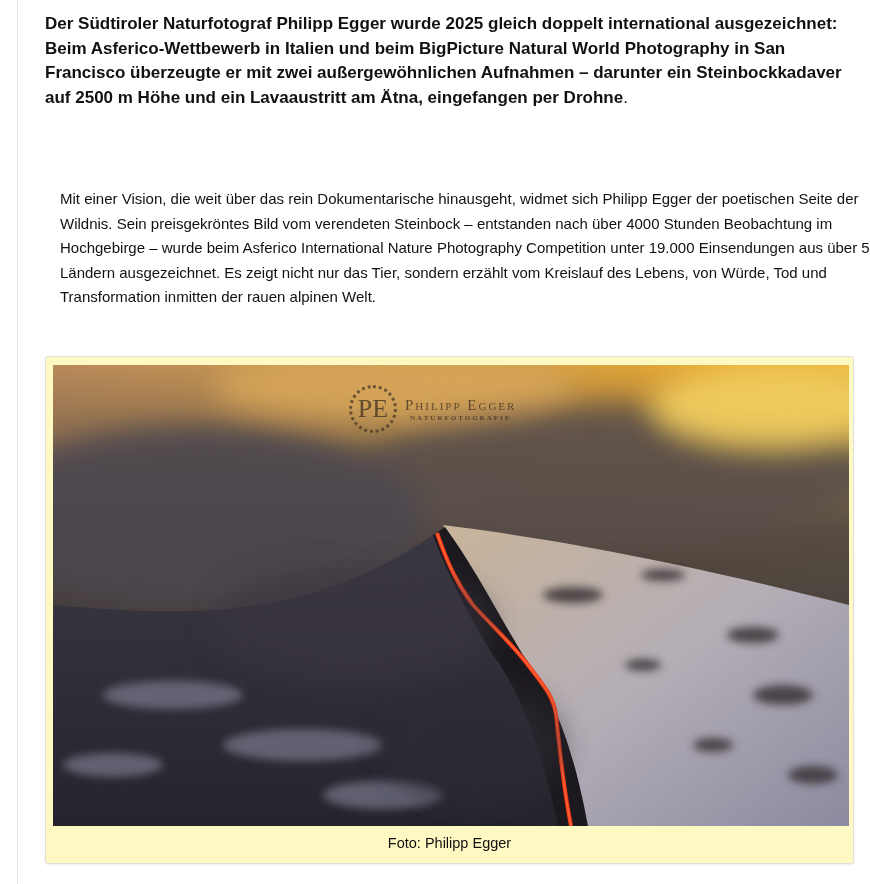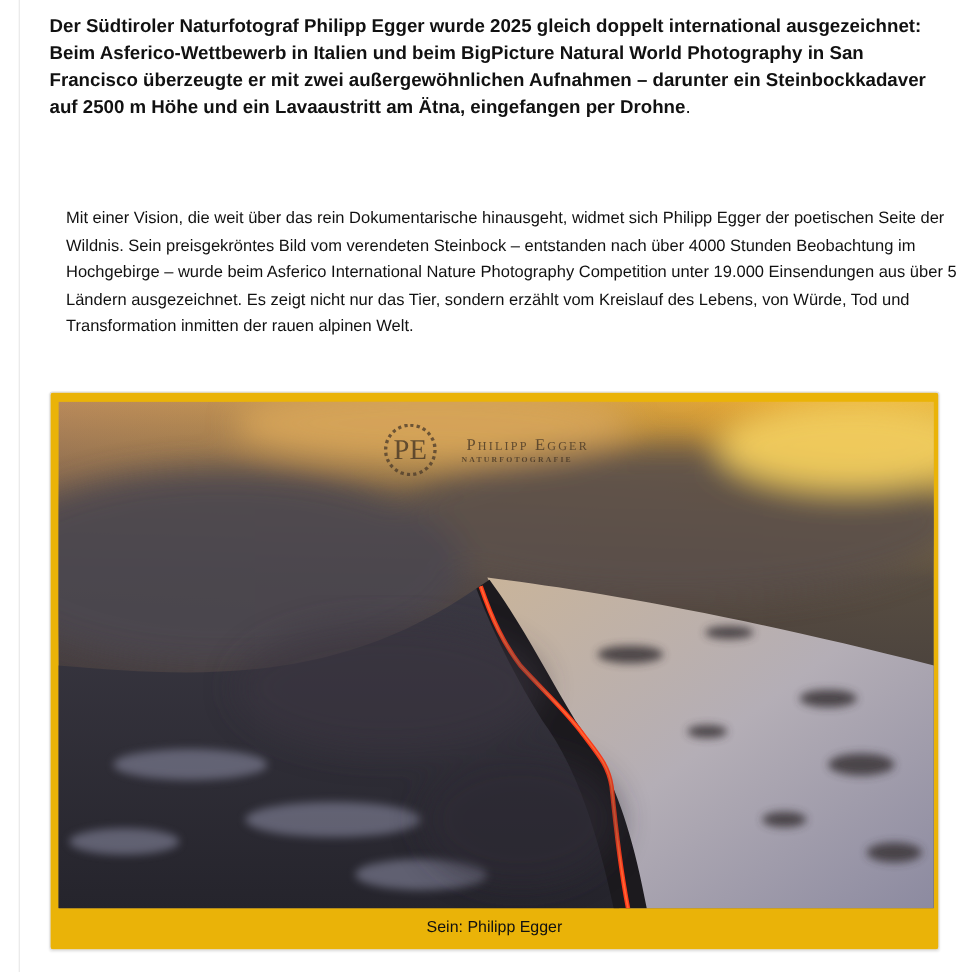--- a/index.html
+++ b/index.html
@@ -1,27 +1,27 @@
 <!DOCTYPE html>
 <html><head>
 <meta charset="utf-8">
 <style>
   html,body{margin:0;padding:0;background:#fff;}
   body{width:870px;height:884px;position:relative;overflow:hidden;font-family:"Liberation Sans",sans-serif;color:#111;}
   .rule{position:absolute;left:17px;top:0;width:1px;height:884px;background:#e6e6e6;}
   .lead{position:absolute;left:45px;top:12px;width:800px;font-size:17px;line-height:24.5px;font-weight:bold;margin:0;}
   .lead .end{font-weight:normal;}
   .body{position:absolute;left:45px;top:172px;width:820px;font-size:15px;line-height:24.5px;margin:15px;}
-  .figure{position:absolute;left:45px;top:356px;width:809px;height:508px;background:#eab308;border:1px solid #e0e0e0;border-radius:3px;box-shadow:0 1px 2px rgba(0,0,0,0.08);box-sizing:border-box;}
+  .figure{position:absolute;left:45px;top:356px;width:809px;height:508px;background:#fef9c3;border:1px solid #e0e0e0;border-radius:3px;box-shadow:0 1px 2px rgba(0,0,0,0.08);box-sizing:border-box;}
   .photo{position:absolute;left:7px;top:8px;width:796px;height:461px;overflow:hidden;}
   .caption{position:absolute;left:0;right:0;top:478px;text-align:center;font-size:14.5px;color:#111;}
   .wm{position:absolute;left:296px;top:20px;display:flex;align-items:center;gap:8px;opacity:0.75;}
   .wm-ring{width:48px;height:48px;border-radius:50%;border:3px dotted #4a3a2a;display:flex;align-items:center;justify-content:center;font-family:"Liberation Serif",serif;font-size:26px;color:#3e3022;box-sizing:border-box;}
   .wm-text{display:flex;flex-direction:column;align-items:center;font-family:"Liberation Serif",serif;color:#3e3022;}
-  .wm-name{font-size:15px;letter-spacing:2px;font-variant:small-caps;margin-left:19px;}
+  .wm-name{font-size:15px;letter-spacing:2px;font-variant:small-caps;}
   .wm-sub{font-size:7px;letter-spacing:2px;font-weight:bold;text-align:center;}
 </style>
 </head>
 <body>
 
 <div class="rule"></div>
 
 <p class="lead"><span>Der Südtiroler Naturfotograf Philipp Egger wurde 2025 gleich doppelt international ausgezeichnet: Beim Asferico-Wettbewerb in Italien und beim BigPicture Natural World Photography in San Francisco überzeugte er mit zwei außergewöhnlichen Aufnahmen – darunter ein Steinbockkadaver auf 2500 m Höhe und ein Lavaaustritt am Ätna, eingefangen per Drohne</span><span class="end">.</span></p>
 
 <p class="body">Mit einer Vision, die weit über das rein Dokumentarische hinausgeht, widmet sich Philipp Egger der poetischen Seite der Wildnis. Sein preisgekröntes Bild vom verendeten Steinbock – entstanden nach über 4000 Stunden Beobachtung im Hochgebirge – wurde beim Asferico International Nature Photography Competition unter 19.000 Einsendungen aus über 50 Ländern ausgezeichnet. Es zeigt nicht nur das Tier, sondern erzählt vom Kreislauf des Lebens, von Würde, Tod und Transformation inmitten der rauen alpinen Welt.</p>
@@ -96,14 +96,14 @@
       </g>
     </svg>
     <div class="wm">
       <div class="wm-ring">PE</div>
       <div class="wm-text">
         <span class="wm-name">Philipp Egger</span>
         <span class="wm-sub">NATURFOTOGRAFIE</span>
       </div>
     </div>
   </div>
-  <div class="caption">Sein: Philipp Egger</div>
+  <div class="caption">Foto: Philipp Egger</div>
 </div>
 
 </body></html>

